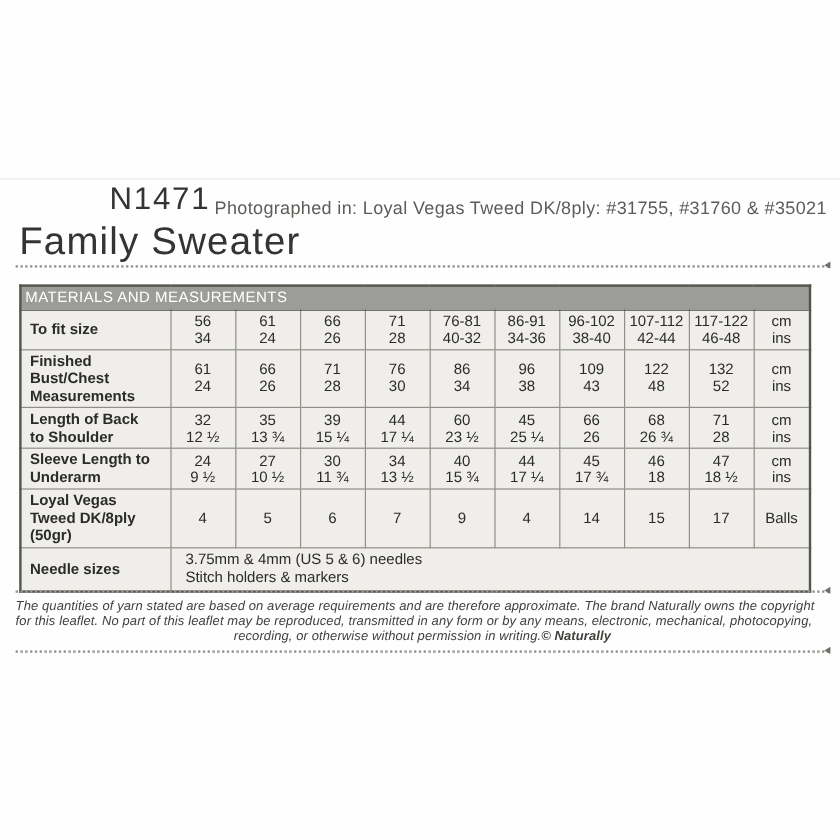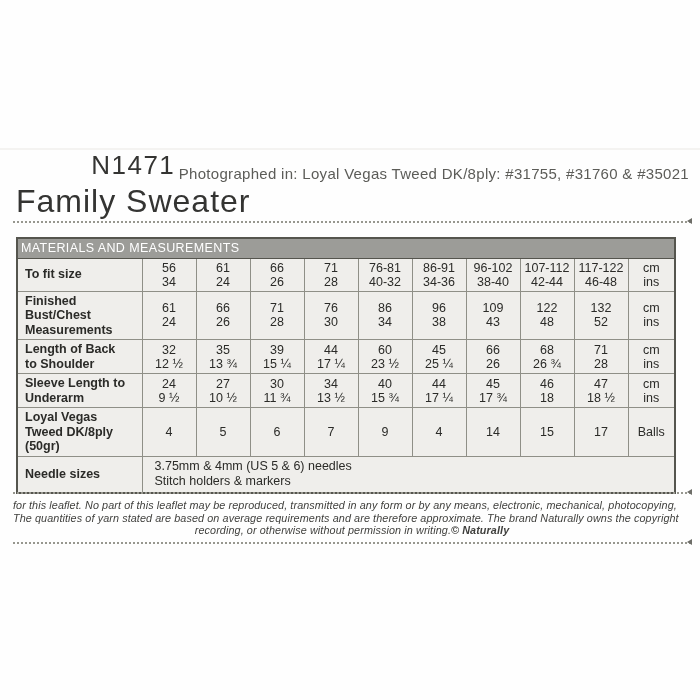--- a/index.html
+++ b/index.html
@@ -328,22 +328,22 @@
         </td>
       </tr>
     </tbody>
   </table>
 
   <div class="dotted d2">
     <span class="arrowhead"></span>
   </div>
 
   <div class="footer">
+    <div>The quantities of yarn stated are based on average requirements and are therefore approximate. The brand Naturally owns the copyright</div>
     <div>for this leaflet. No part of this leaflet may be reproduced, transmitted in any form or by any means, electronic, mechanical, photocopying,</div>
-    <div>The quantities of yarn stated are based on average requirements and are therefore approximate. The brand Naturally owns the copyright</div>
     <div class="last-line">
       <span>recording, or otherwise without permission in writing.</span>
       <span class="copy">© Naturally</span>
     </div>
   </div>
 
   <div class="dotted d3">
     <span class="arrowhead"></span>
   </div>
 

